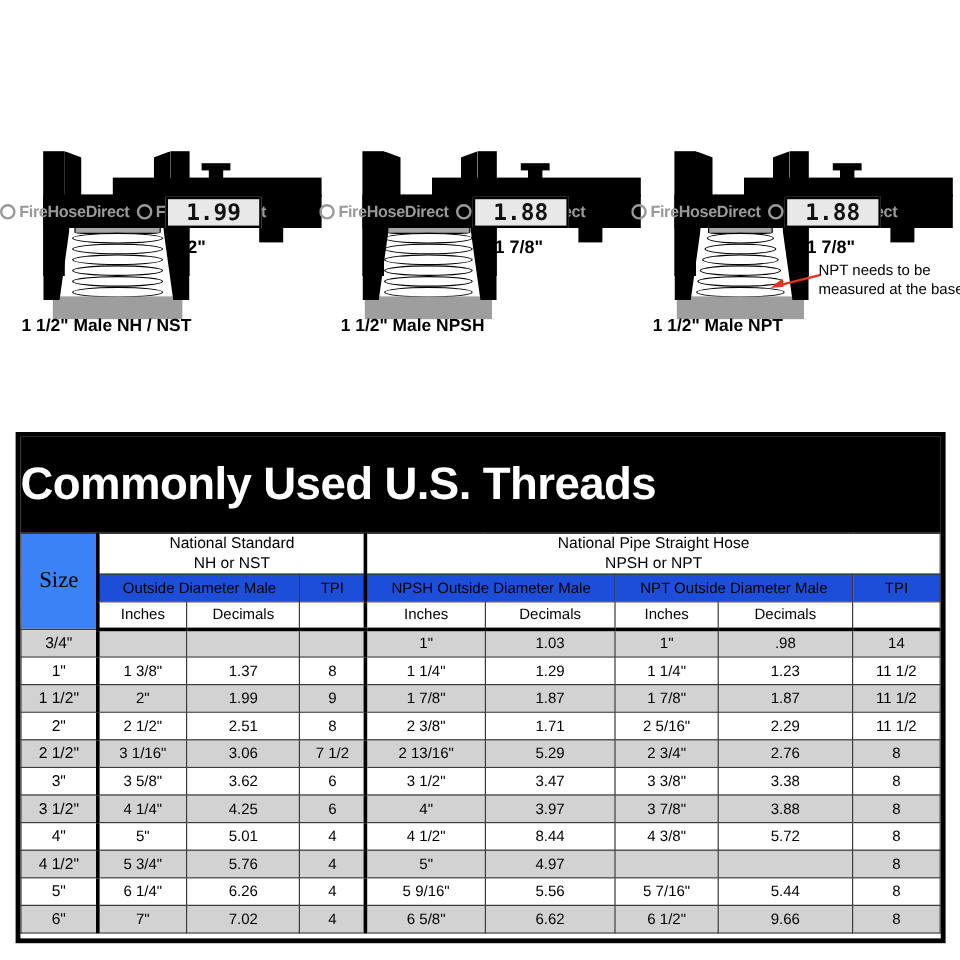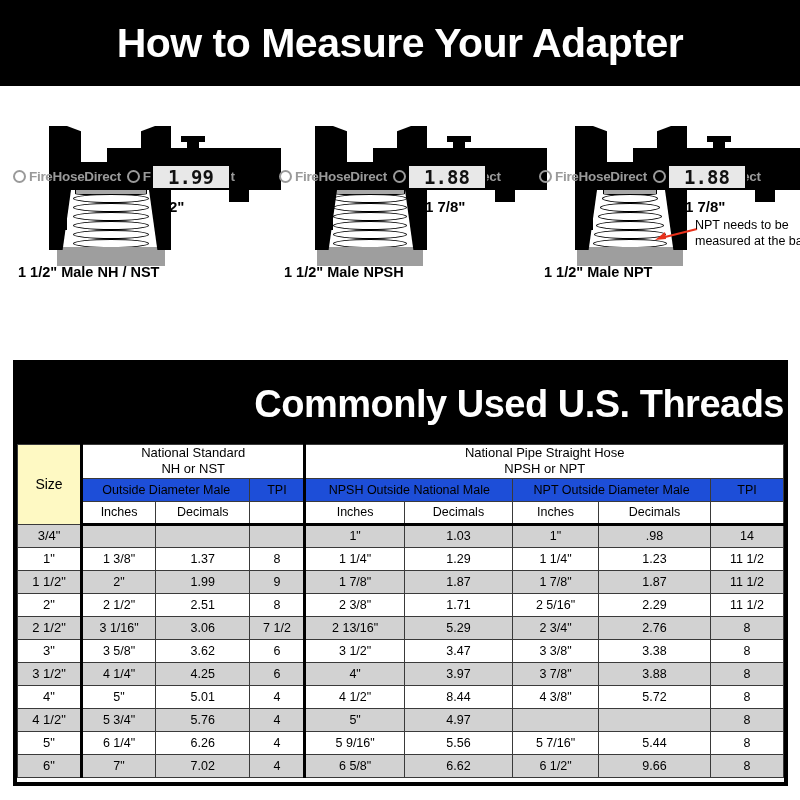--- a/index.html
+++ b/index.html
@@ -29,21 +29,21 @@
     position: absolute; left: 0; top: 86px; width: 800px; height: 272px;
     background: #fff; overflow: hidden;
   }
 
   .caliper-unit { position: absolute; top: 0; width: 266px; height: 272px; }
   .cal-1 { left: 8px; }
   .cal-2 { left: 274px; }
   .cal-3 { left: 534px; }
 
   
-  .cal-body { position: absolute; left: 13px; top: 0; width: 266px; height: 190px; }
+  .cal-body { position: absolute; left: 0; top: 0; width: 266px; height: 190px; }
   .beam {
     position: absolute; left: 28px; top: 76px; width: 232px; height: 28px;
     background: #000;
   }
   .upper-bar {
     position: absolute; left: 86px; top: 62px; width: 174px; height: 16px;
     background: #000;
   }
   .jaw-fixed {
     position: absolute; left: 28px; top: 40px; width: 18px; height: 104px;
@@ -136,52 +136,49 @@
   }
   .npt-arrow { position: absolute; left: 104px; top: 140px; width: 48px; height: 16px; }
 
   
   .table-wrap {
     position: absolute; left: 13px; top: 360px; width: 775px; height: 426px;
     border: 4px solid #000; background: #fff;
   }
   .table-header-bar {
     height: 80px; background: #000; color: #fff;
-    display: flex; align-items: center; justify-content: flex-end;
+    display: flex; align-items: center; justify-content: flex-start;
   }
   .table-header-bar .t2 {
     font-size: 38px; font-weight: bold; letter-spacing: -0.5px; white-space: nowrap;
   }
   table.threads {
     width: 100%; border-collapse: collapse;
     font-size: 12.5px; color: #000;
   }
   table.threads th, table.threads td {
     border: 1px solid #3a3a3a;
     text-align: center; vertical-align: middle;
     padding: 0; height: 23px; font-weight: normal;
   }
   th.grp { background: #fff; font-size: 13px; line-height: 1.25; height: 42px; }
   th.sub { background: #1d4ed8; font-size: 12.5px; height: 22px; }
   th.unitrow { background: #fff; font-size: 12.5px; height: 23px; }
-  th.sizecell { background: #fef9c3; font-weight: bold; font-size: 14px; }
+  th.sizecell { background: #3b82f6; font-weight: bold; font-size: 19px; font-family: Liberation Serif, serif; }
   td.size { font-weight: bold; font-size: 13px; }
   tr.shade td { background: #d2d2d2; }
   tr.plain td { background: #fff; }
   .vsep-l { border-left: 3px solid #000 !important; }
   .hdr-bottom { border-bottom: 3px solid #000 !important; }
 </style>
 </head>
 <body>
 
 <div id="page">
 
-  <div class="banner">
-    <div class="banner-title">How to Measure Your Adapter</div>
-  </div>
 
   <div class="diagram-band">
 
     <div class="caliper-unit cal-1">
       <div class="cal-body">
         <div class="fitting">
           <div class="thread-stack">
             <div class="thread-cap"></div>
             <div class="thread-ring" style="top:10px"></div>
             <div class="thread-ring" style="top:19px"></div>
@@ -331,21 +328,21 @@
             <div>NH or NST</div>
           </th>
           <th class="grp vsep-l" colspan="5">
             <div>National Pipe Straight Hose</div>
             <div>NPSH or NPT</div>
           </th>
         </tr>
         <tr>
           <th class="sub vsep-l" colspan="2" style="width:170px">Outside Diameter Male</th>
           <th class="sub" style="width:55px">TPI</th>
-          <th class="sub vsep-l" colspan="2" style="width:210px">NPSH Outside National Male</th>
+          <th class="sub vsep-l" colspan="2" style="width:210px">NPSH Outside Diameter Male</th>
           <th class="sub" colspan="2" style="width:200px">NPT Outside Diameter Male</th>
           <th class="sub" style="width:73px">TPI</th>
         </tr>
         <tr>
           <th class="unitrow hdr-bottom vsep-l">Inches</th>
           <th class="unitrow hdr-bottom">Decimals</th>
           <th class="unitrow hdr-bottom"></th>
           <th class="unitrow hdr-bottom vsep-l">Inches</th>
           <th class="unitrow hdr-bottom">Decimals</th>
           <th class="unitrow hdr-bottom">Inches</th>

